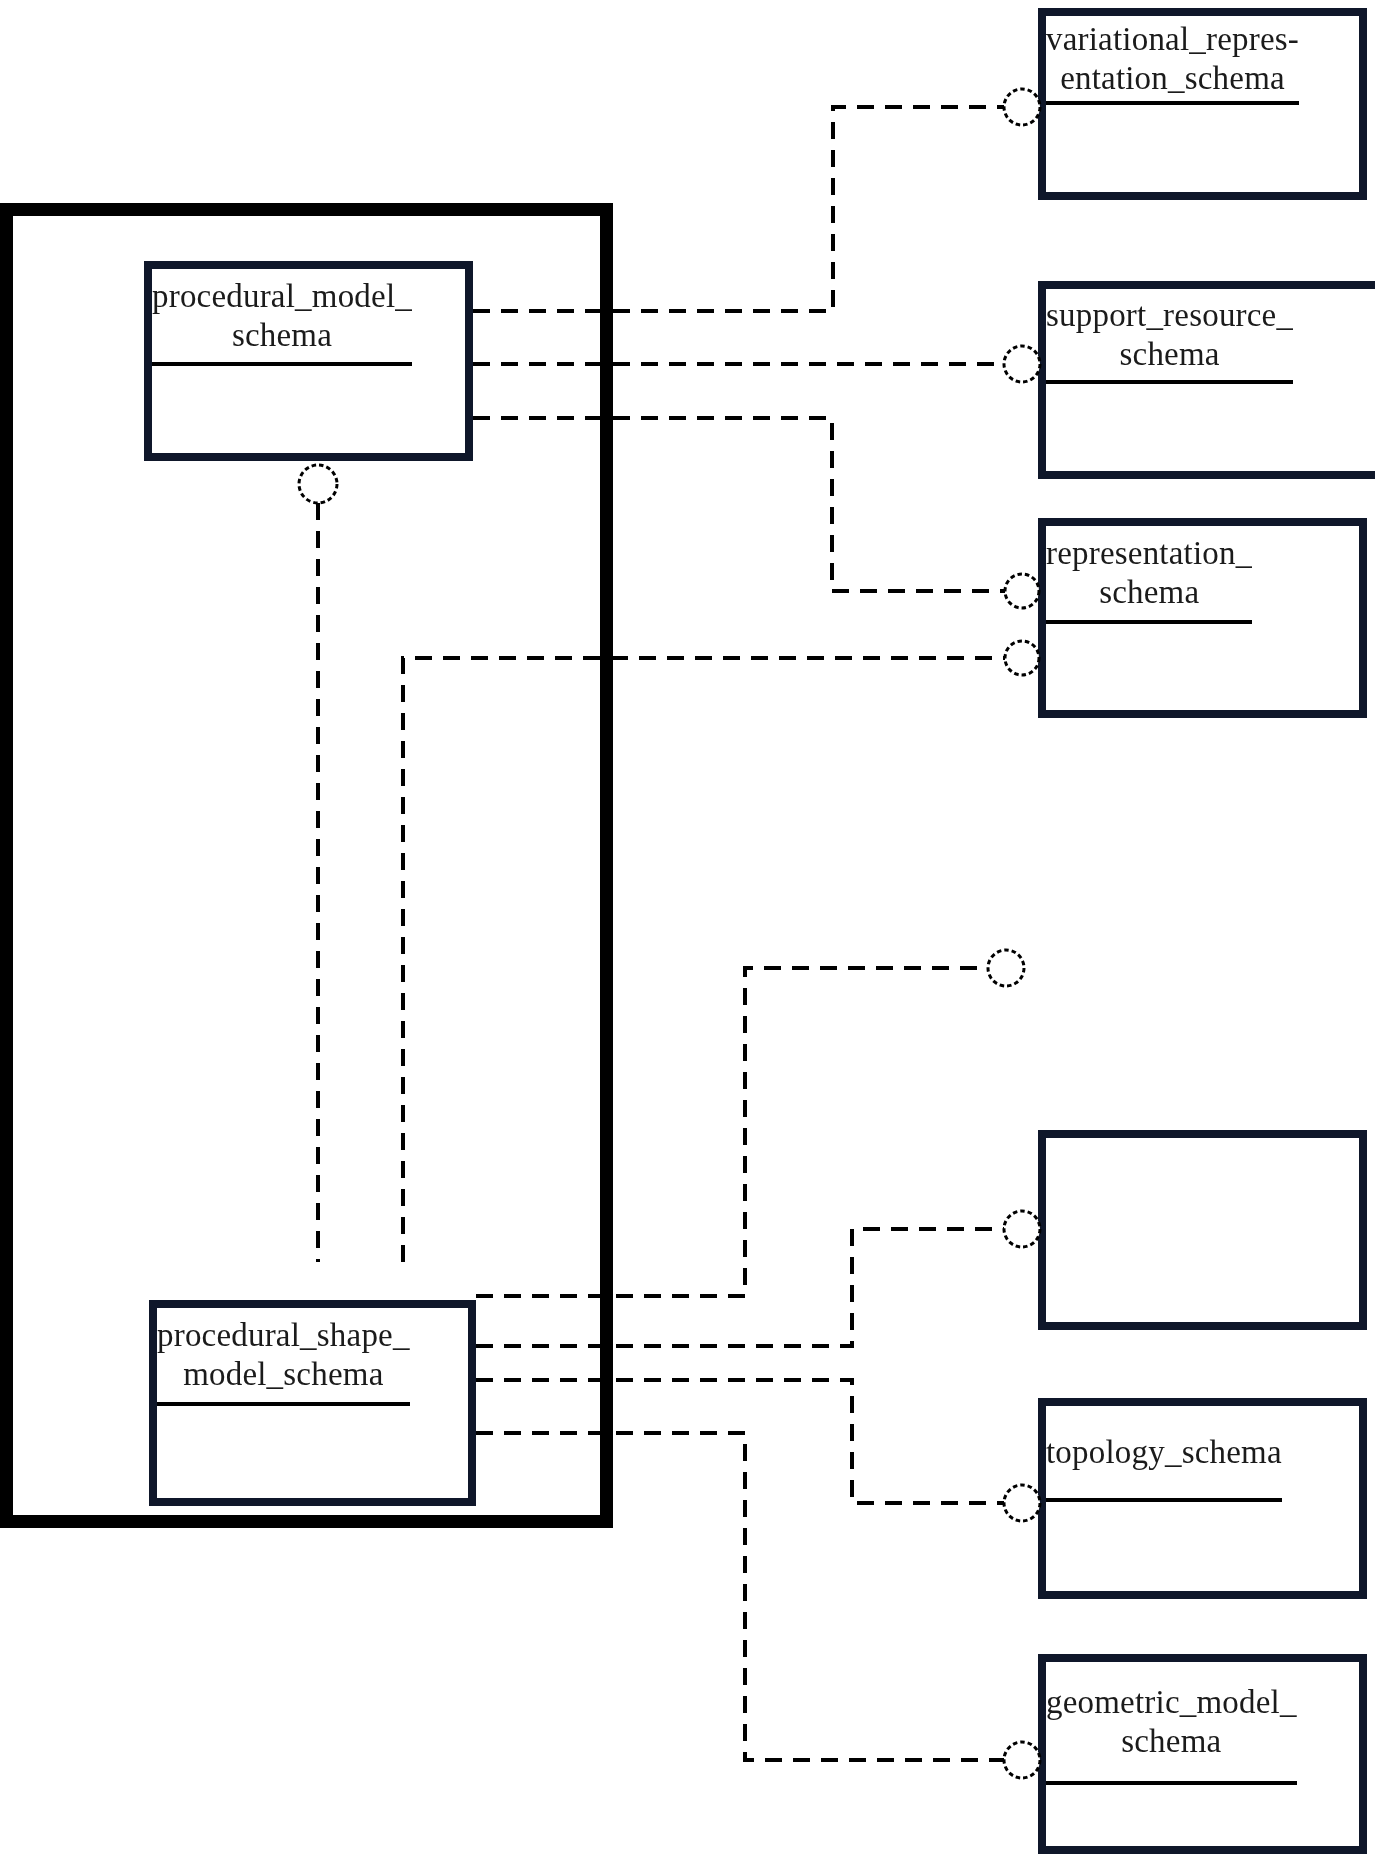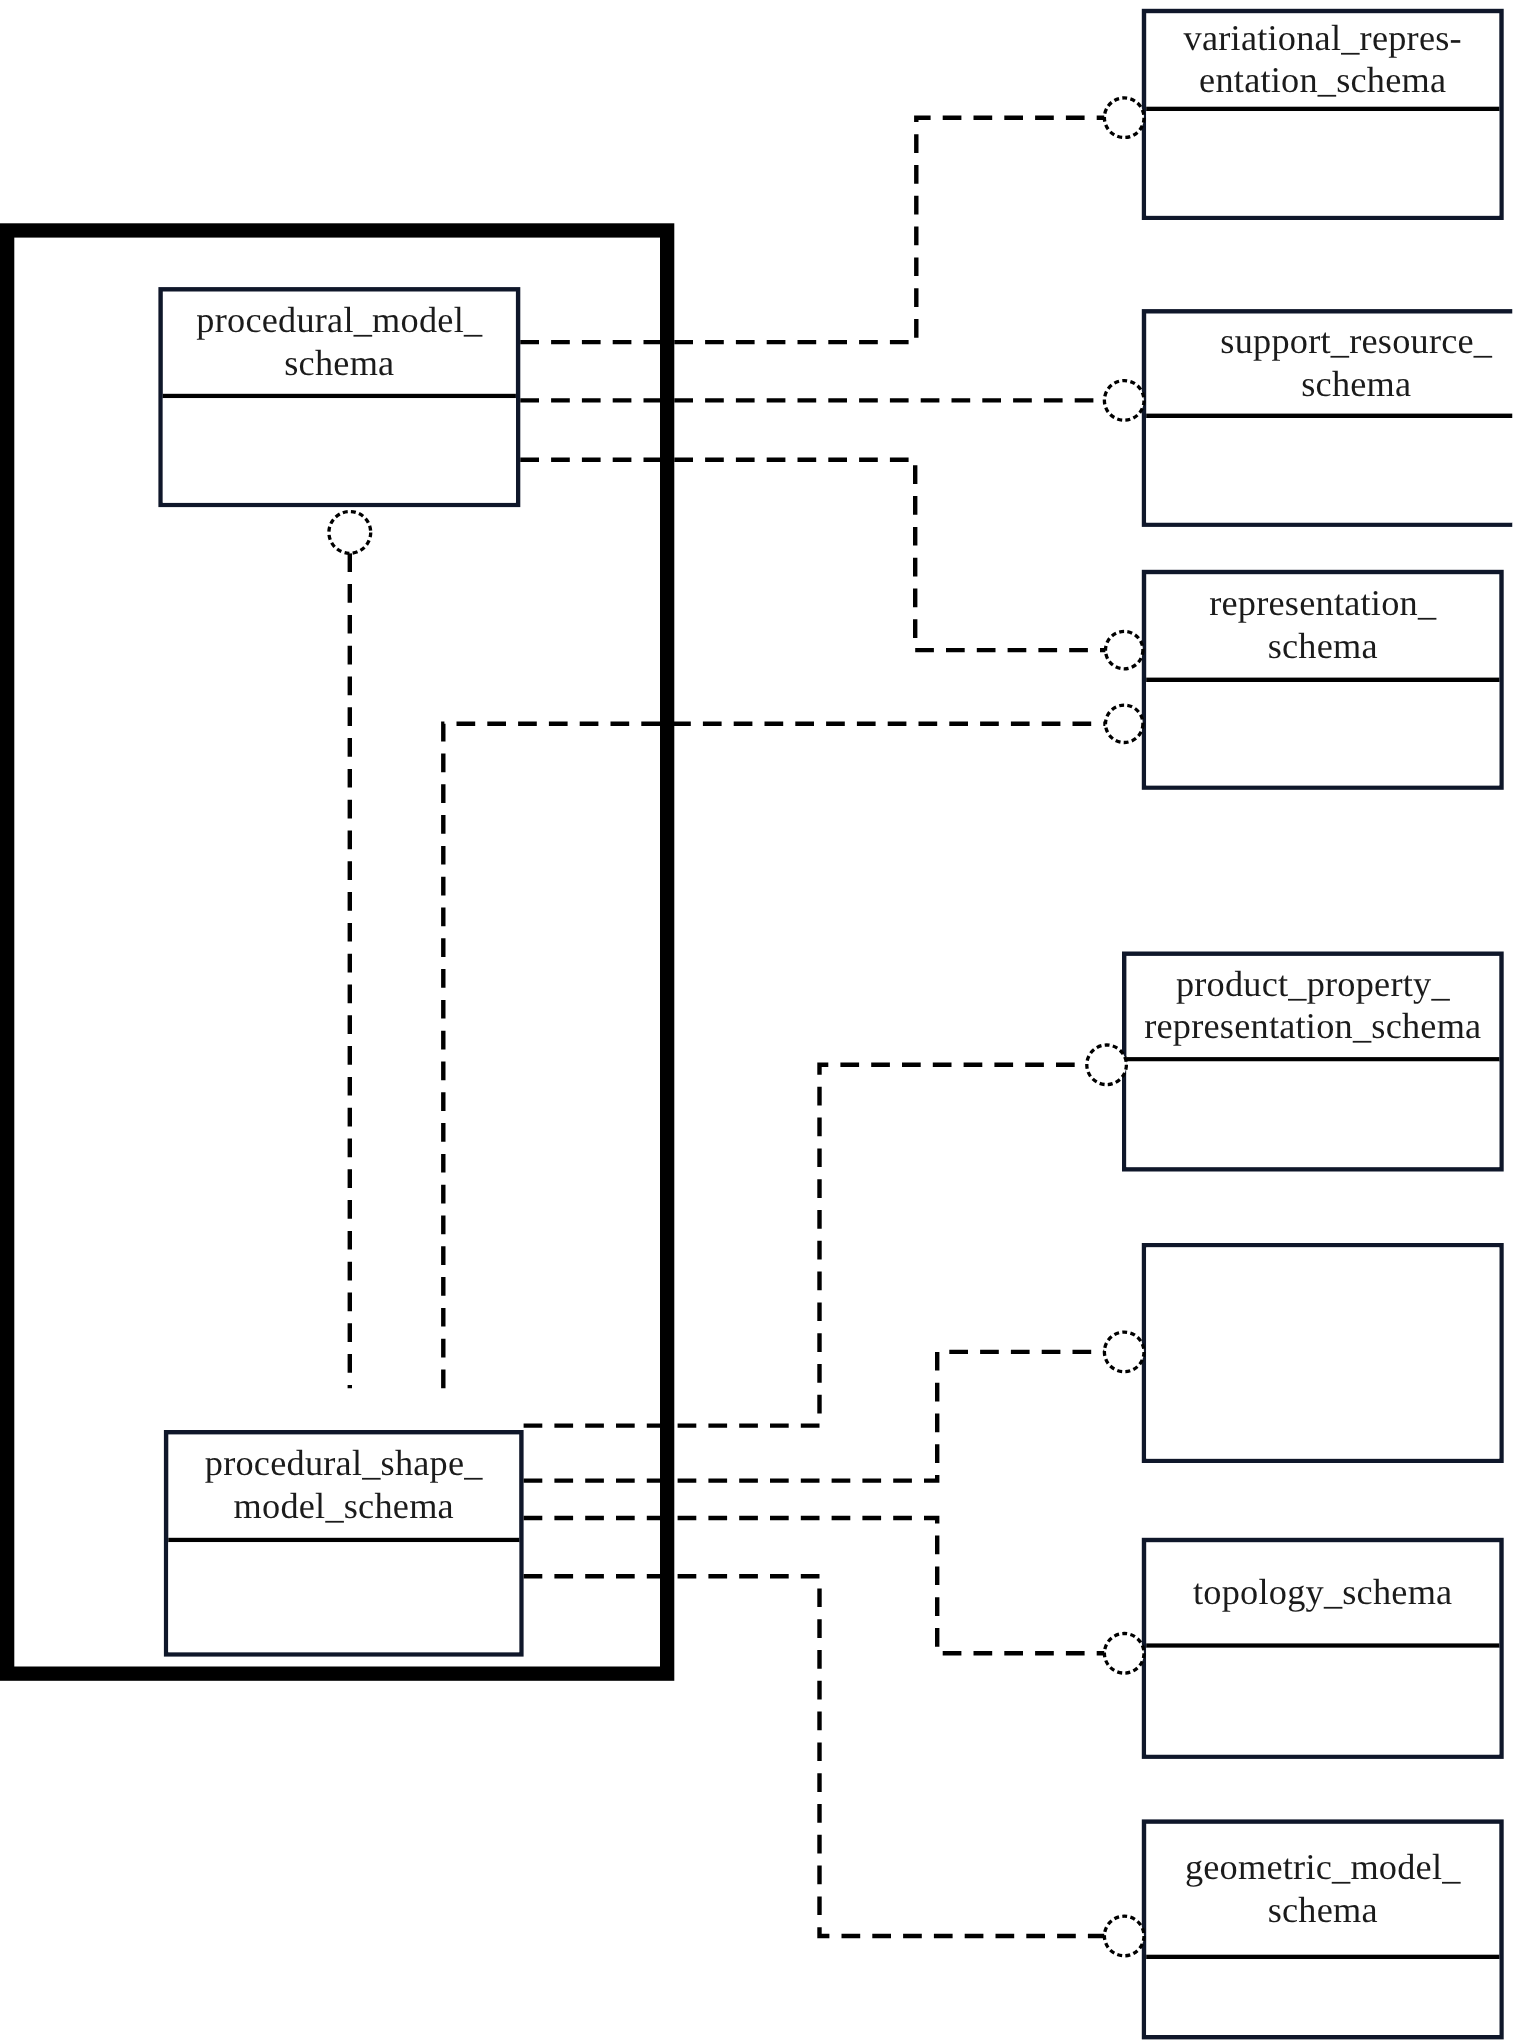--- a/index.html
+++ b/index.html
@@ -13,23 +13,23 @@
   #outer-group{
     position:absolute;
     box-sizing:border-box;
     left:0;top:203px;width:613px;height:1325px;
     border:13px solid #000000;
     background:transparent;
   }
   .schema-box{
     position:absolute;
     box-sizing:border-box;
-    border:4px solid #0f172a;
+    border:8px solid #0f172a;
     background:#ffffff;
-    display:flex;flex-direction:column;
+    display:flex;flex-direction:row;
   }
   .box-title{
     box-sizing:border-box;
     border-bottom:4px solid #000000;
     display:flex;align-items:center;justify-content:center;
     text-align:center;
     white-space:pre-line;
     font-size:33px;line-height:1.18;
     color:#1b1b1b;
     letter-spacing:0.2px;
@@ -86,27 +86,20 @@
   </div>
 
   <div class="schema-box" style="left:1038px;top:518px;width:329px;height:200px">
     <div class="box-title" style="height:98px">
       <span>representation_
 schema</span>
     </div>
     <div class="box-body"></div>
   </div>
 
-  <div class="schema-box" style="left:1020px;top:865px;width:347px;height:200px">
-    <div class="box-title" style="height:96px">
-      <span>product_property_
-representation_schema</span>
-    </div>
-    <div class="box-body"></div>
-  </div>
 
   <div class="schema-box" style="left:1038px;top:1130px;width:329px;height:200px">
     <div class="box-body"></div>
   </div>
 
   <div class="schema-box" style="left:1038px;top:1398px;width:329px;height:201px">
     <div class="box-title" style="height:96px">
       <span>topology_schema</span>
     </div>
     <div class="box-body"></div>

